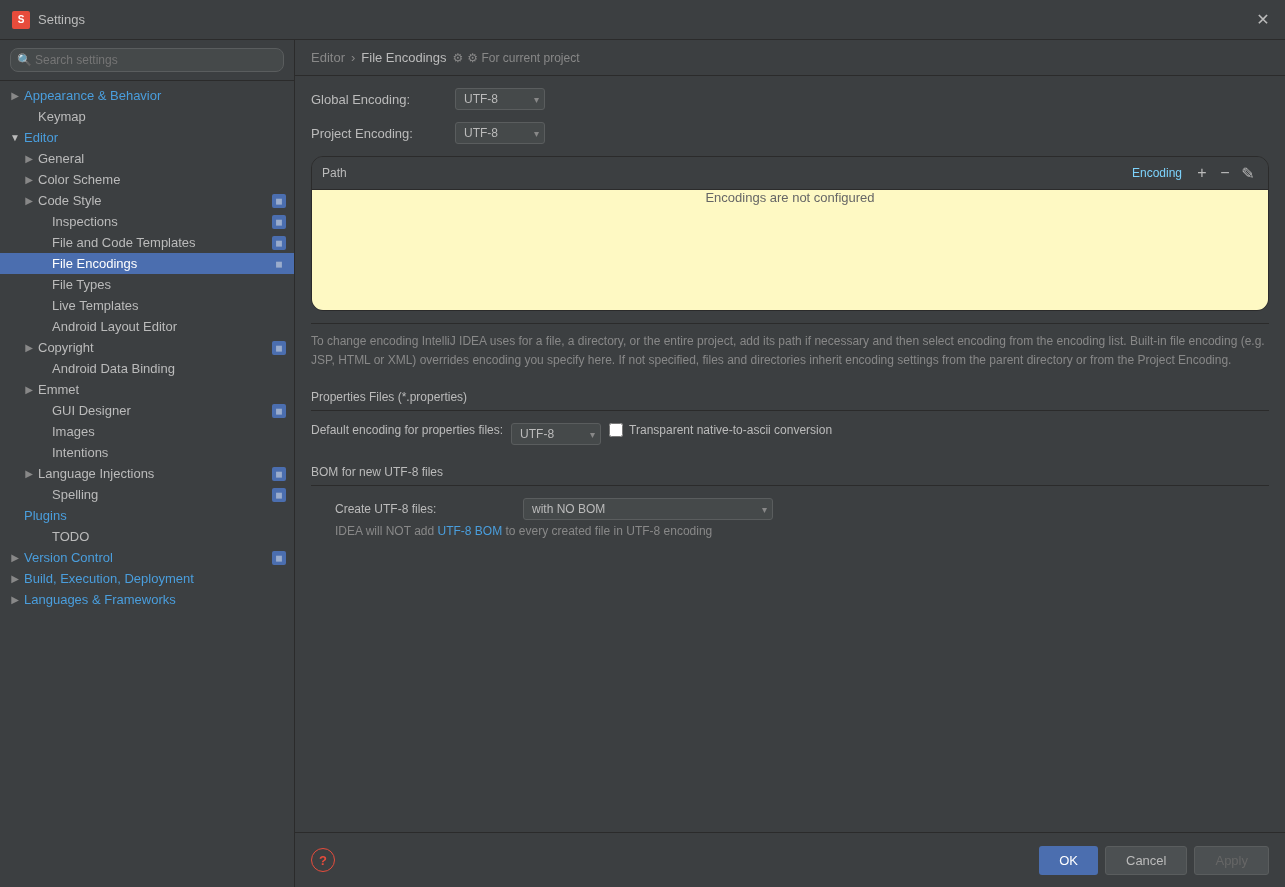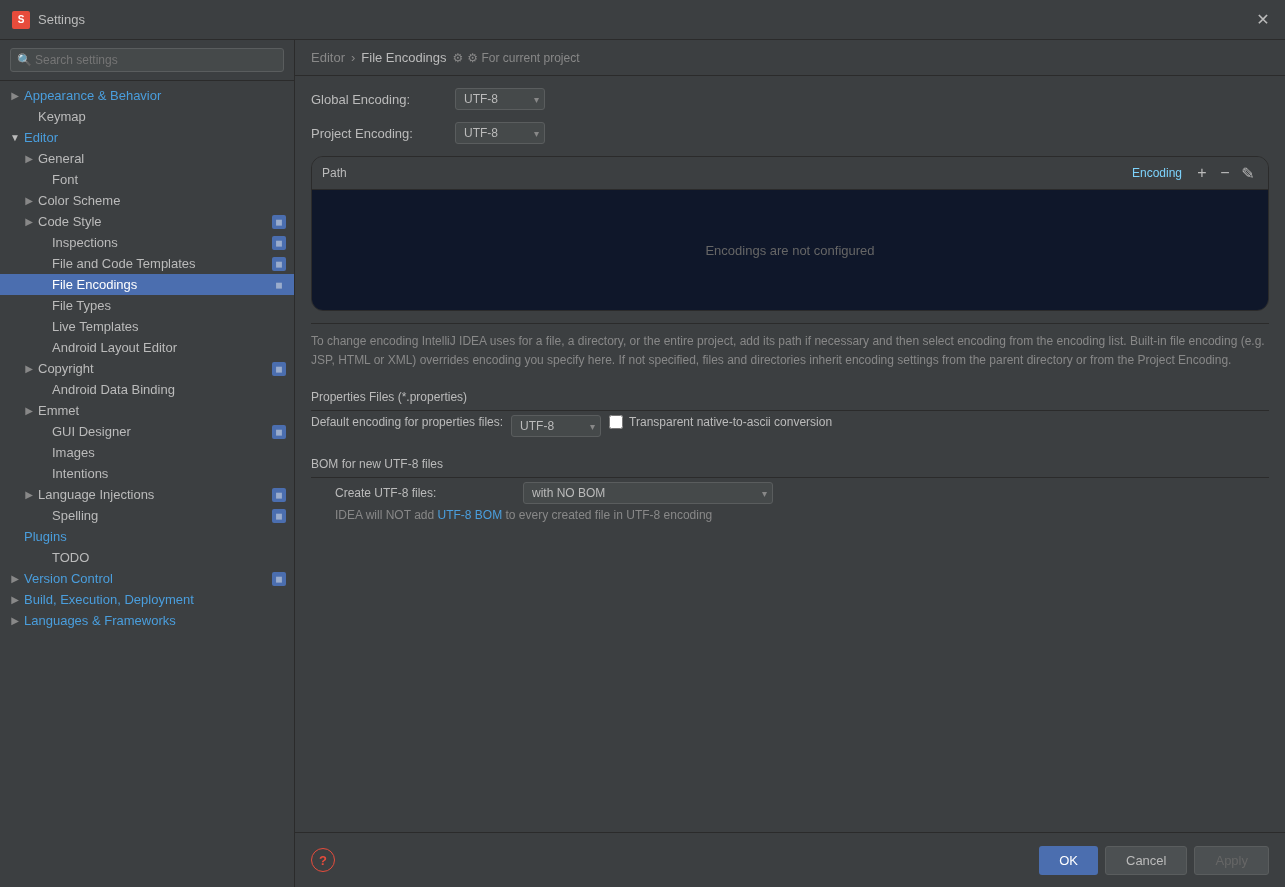--- a/index.html
+++ b/index.html
@@ -72,21 +72,21 @@
       overflow: hidden;
     }
     .search-bar {
       padding: 8px 10px;
       border-bottom: 1px solid #2b2b2b;
     }
     .search-input {
       width: 100%;
       background: #45494a;
       border: 1px solid #5a5d5e;
-      border-radius: 3px;
+      border-radius: 8px;
       padding: 4px 8px 4px 24px;
       color: #bbbbbb;
       font-size: 12px;
       outline: none;
     }
     .search-wrap {
       position: relative;
     }
     .search-icon-inner {
       position: absolute;
@@ -233,23 +233,22 @@
       display: flex;
       align-items: center;
       justify-content: center;
       cursor: pointer;
       color: #bbbbbb;
       font-size: 16px;
       border-radius: 2px;
     }
     .table-body {
       min-height: 120px;
-      background: #0f172a;
-      display: flex;
-      align-items: center;
+      background: #fef9c3;
+      display: flex;
       justify-content: center;
     }
     .empty-msg {
       color: #666;
       font-size: 13px;
     }
     
     .hint-text {
       color: #888;
       font-size: 12px;
@@ -258,20 +257,21 @@
       border-top: 1px solid #2b2b2b;
       padding-top: 8px;
     }
     
     .section-title {
       font-size: 12px;
       color: #bbbbbb;
       font-weight: 500;
       padding: 4px 0 6px 0;
       border-bottom: 1px solid #2b2b2b;
+      margin-bottom: 8px;
     }
     .section-row {
       display: flex;
       align-items: flex-start;
       gap: 8px;
       padding: 4px 0;
       flex-wrap: wrap;
     }
     .section-row label {
       color: #bbbbbb;
@@ -415,24 +415,20 @@
         <div class="tree-item indent-0">
           <span class="chevron expanded">▼</span>
           <span class="label blue">Editor</span>
         </div>
 
         <div class="tree-item indent-1">
           <span class="chevron">▶</span>
           <span class="label">General</span>
         </div>
 
-        <div class="tree-item indent-2">
-          <span class="chevron"> </span>
-          <span class="label">Font</span>
-        </div>
 
         <div class="tree-item indent-1">
           <span class="chevron">▶</span>
           <span class="label">Color Scheme</span>
         </div>
 
         <div class="tree-item indent-1">
           <span class="chevron">▶</span>
           <span class="label">Code Style</span>
           <span class="badge">

